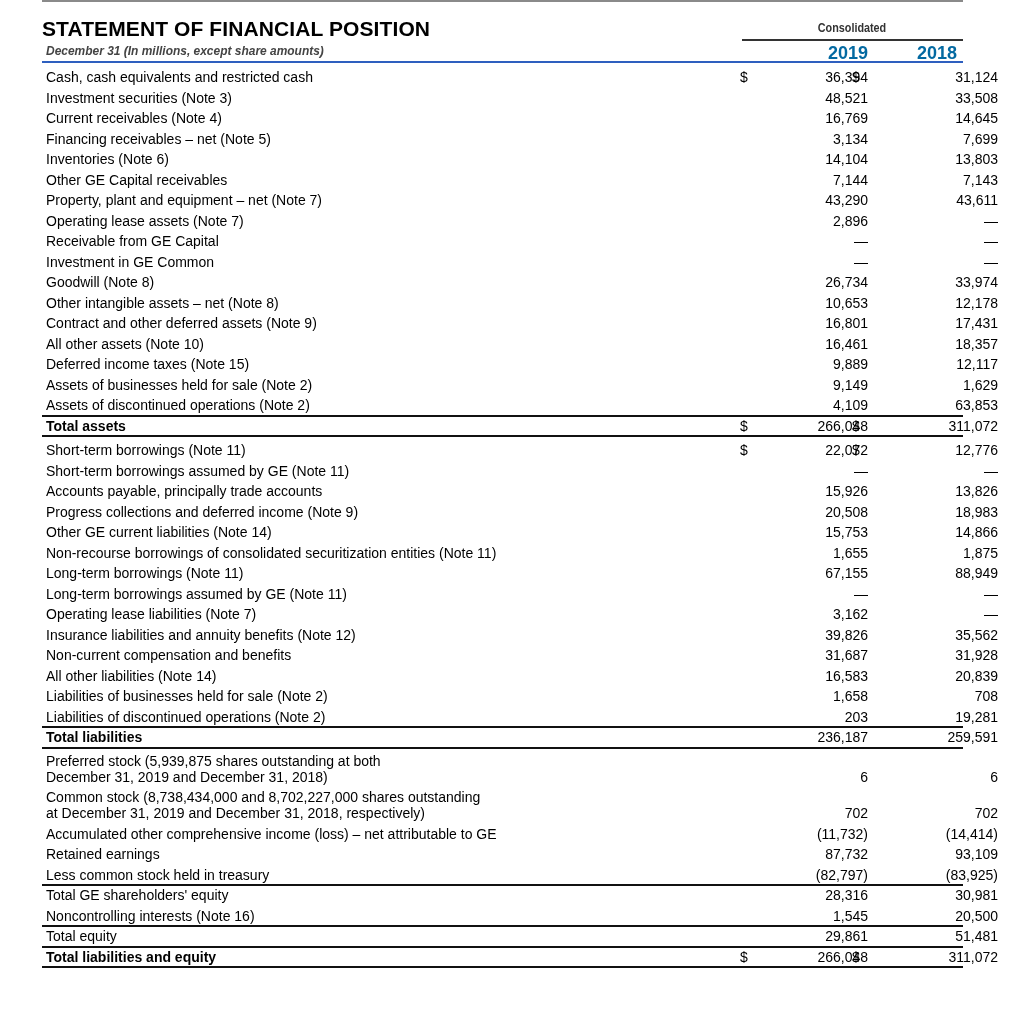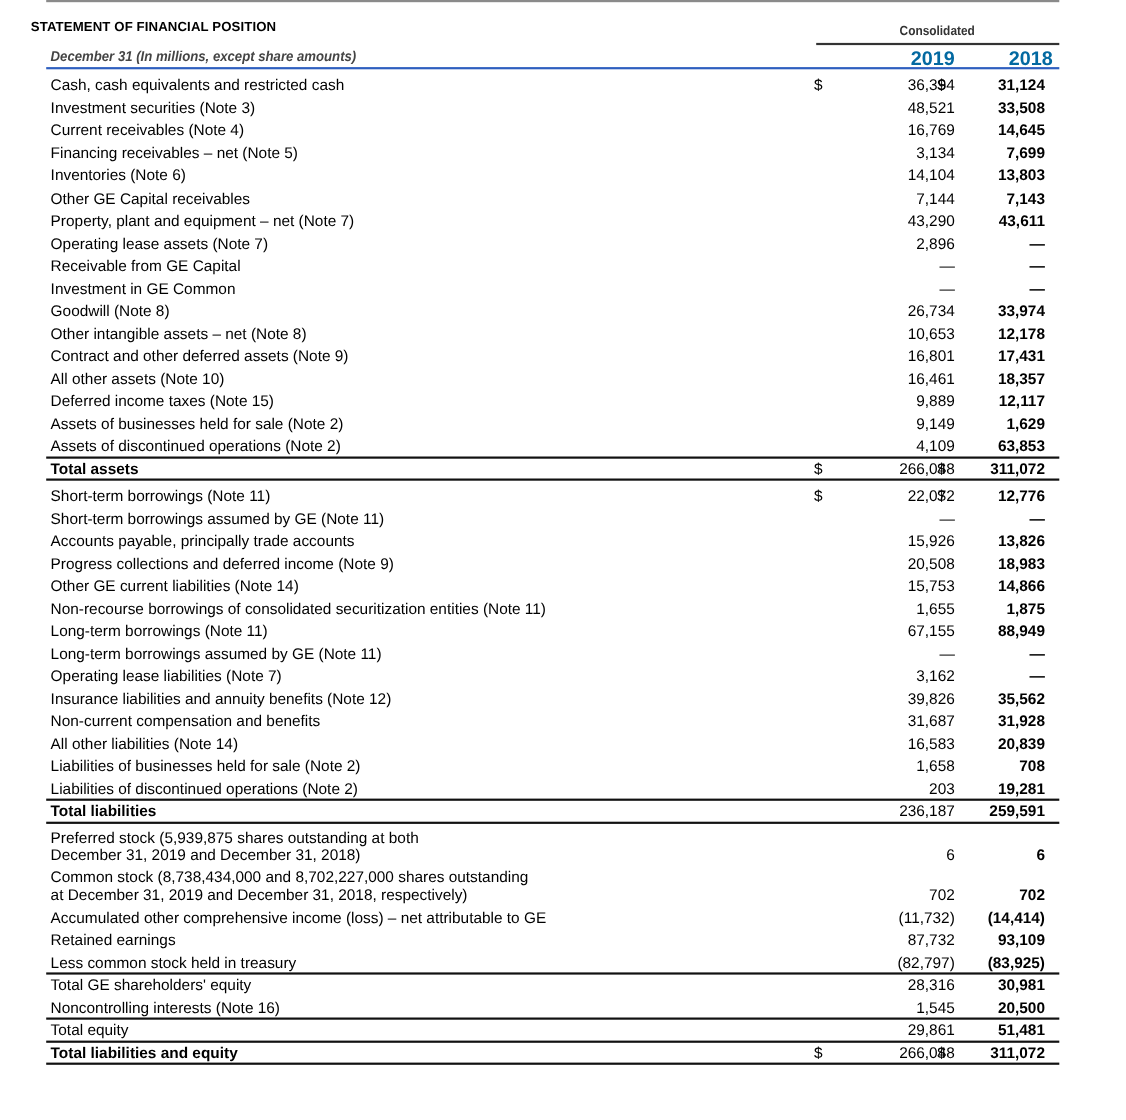--- a/index.html
+++ b/index.html
@@ -2,21 +2,21 @@
 <html><head>
 <meta charset="utf-8">
 <style>
   html, body { margin: 0; padding: 0; background: #ffffff; }
   body {
     width: 1024px; height: 1018px; position: relative; overflow: hidden;
     font-family: "Liberation Sans", sans-serif; color: #000;
   }
   .topline { position: absolute; left: 42px; top: 0; width: 921px; height: 2px; background: #8a8a8a; }
   .title {
-    position: absolute; left: 28px; top: 17px; font-size: 12px; font-weight: bold; letter-spacing: 0.1px;
+    position: absolute; left: 42px; top: 17px; font-size: 21px; font-weight: bold; letter-spacing: 0.1px;
   }
   .subtitle {
     position: absolute; left: 46px; top: 43px; font-size: 13px; font-weight: bold; font-style: italic; color: #444;
     font-family: "Liberation Sans", sans-serif; transform: scaleX(0.92); transform-origin: left;
   }
   .consolidated {
     position: absolute; left: 741px; width: 222px; top: 21px; text-align: center;
     font-size: 12px; font-weight: bold; color: #333; transform: scaleX(0.9);
   }
   .cons-line { position: absolute; left: 742px; top: 39px; width: 221px; height: 2px; background: #333; }
@@ -36,21 +36,21 @@
   .row.top-rule::before {
     content: ""; position: absolute; left: 0; right: 0; top: -1px; height: 2px; background: #111;
   }
   .row.bottom-rule::after {
     content: ""; position: absolute; left: 0; right: 0; bottom: -1px; height: 2px; background: #111;
   }
   .v { position: absolute; top: 0; text-align: right; }
   .d1 { left: 698px; width: 14px; text-align: left; }
   .v19 { left: 730px; width: 96px; }
   .d2 { left: 810px; width: 14px; text-align: left; }
-  .v18 { left: 792px; width: 116px; font-weight: bold; }
+  .v18 { left: 840px; width: 116px; }
 </style>
 </head>
 <body>
 
 <div class="topline"></div>
 <div class="title">STATEMENT OF FINANCIAL POSITION</div>
 <div class="subtitle">December 31 (In millions, except share amounts)</div>
 <div class="consolidated">Consolidated</div>
 <div class="cons-line"></div>
 <div class="year y2019">2019</div>

